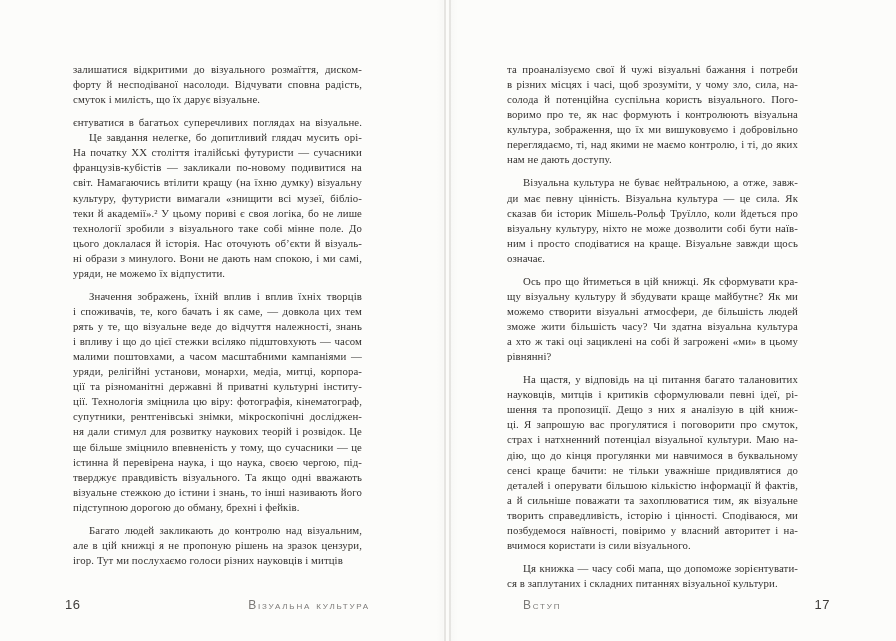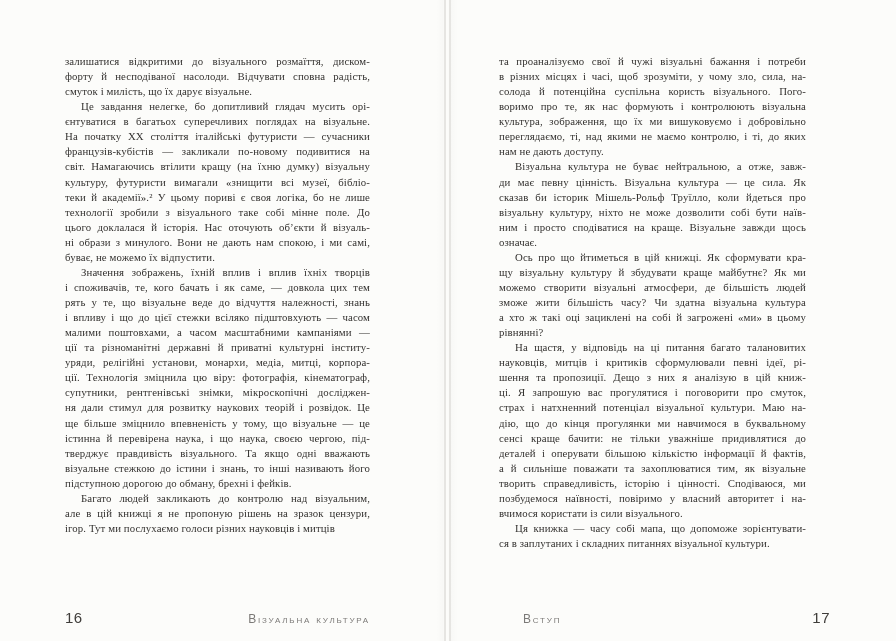--- a/index.html
+++ b/index.html
@@ -44,88 +44,87 @@
     top: 54px;
     width: 305px;
     font-size: 10.8px;
     line-height: 15.06px;
     color: var(--body-text);
     letter-spacing: 0.1px;
   }
   .textblock.left  { left: 65px;  }
   .textblock.right { left: 499px; width: 307px; }
 
-  .para { margin: 0; padding: 0; }
+  .para { margin: 8px; padding: 0; }
   .line {
     text-align: justify;
     text-align-last: justify;
   }
   .line.para-end { text-align-last: left; }
   .para.indent .line.first-line { text-indent: 16px; }
 
   .footer {
     position: absolute;
     top: 597px;
     width: 305px;
     display: flex;
     justify-content: space-between;
     align-items: baseline;
     font-family: "Liberation Sans", sans-serif;
   }
   .footer.left  { left: 65px; }
   .footer.right { left: 523px; width: 307px; }
   .pagenum {
-    font-size: 15px;
+    font-size: 13px;
     color: var(--page-number);
     letter-spacing: 0.5px;
-    margin-top: 12px;
   }
   .running {
     font-size: 12px;
     font-variant: small-caps;
     letter-spacing: 1.8px;
     color: var(--footer-text);
   }
 </style>
 </head>
 <body>
 
 <div>
 
   <div class="textblock left">
       <div class="para">
         <div class="line first-line">залишатися відкритими до візуального розмаїття, диском-</div>
         <div class="line">форту й несподіваної насолоди. Відчувати сповна радість,</div>
         <div class="line para-end">смуток і милість, що їх дарує візуальне.</div>
       </div>
       <div class="para indent">
+        <div class="line">єнтуватися в багатьох суперечливих поглядах на візуальне.</div>
         <div class="line first-line">Це завдання нелегке, бо допитливий глядач мусить орі-</div>
-        <div class="line">єнтуватися в багатьох суперечливих поглядах на візуальне.</div>
         <div class="line">На початку XX століття італійські футуристи — сучасники</div>
         <div class="line">французів-кубістів — закликали по-новому подивитися на</div>
         <div class="line">світ. Намагаючись втілити кращу (на їхню думку) візуальну</div>
         <div class="line">культуру, футуристи вимагали «знищити всі музеї, бібліо-</div>
         <div class="line">теки й академії».² У цьому пориві є своя логіка, бо не лише</div>
         <div class="line">технології зробили з візуального таке собі мінне поле. До</div>
         <div class="line">цього доклалася й історія. Нас оточують об’єкти й візуаль-</div>
         <div class="line">ні образи з минулого. Вони не дають нам спокою, і ми самі,</div>
-        <div class="line para-end">буває, не можемо їх відпустити.</div>
+        <div class="line para-end">уряди, не можемо їх відпустити.</div>
       </div>
       <div class="para indent">
         <div class="line first-line">Значення зображень, їхній вплив і вплив їхніх творців</div>
         <div class="line">і споживачів, те, кого бачать і як саме, — довкола цих тем</div>
         <div class="line">рять у те, що візуальне веде до відчуття належності, знань</div>
         <div class="line">і впливу і що до цієї стежки всіляко підштовхують — часом</div>
         <div class="line">малими поштовхами, а часом масштабними кампаніями —</div>
+        <div class="line">уряди, релігійні установи, монархи, медіа, митці, корпора-</div>
         <div class="line">ції та різноманітні державні й приватні культурні інститу-</div>
-        <div class="line">уряди, релігійні установи, монархи, медіа, митці, корпора-</div>
         <div class="line">ції. Технологія зміцнила цю віру: фотографія, кінематограф,</div>
         <div class="line">супутники, рентгенівські знімки, мікроскопічні досліджен-</div>
         <div class="line">ня дали стимул для розвитку наукових теорій і розвідок. Це</div>
-        <div class="line">ще більше зміцнило впевненість у тому, що візуальне — це</div>
+        <div class="line">ще більше зміцнило впевненість у тому, що сучасники — це</div>
         <div class="line">істинна й перевірена наука, і що наука, своєю чергою, під-</div>
         <div class="line">тверджує правдивість візуального. Та якщо одні вважають</div>
         <div class="line">візуальне стежкою до істини і знань, то інші називають його</div>
         <div class="line para-end">підступною дорогою до обману, брехні і фейків.</div>
       </div>
       <div class="para indent">
         <div class="line first-line">Багато людей закликають до контролю над візуальним,</div>
         <div class="line">але в цій книжці я не пропоную рішень на зразок цензури,</div>
         <div class="line para-end">ігор. Тут ми послухаємо голоси різних науковців і митців</div>
       </div>

